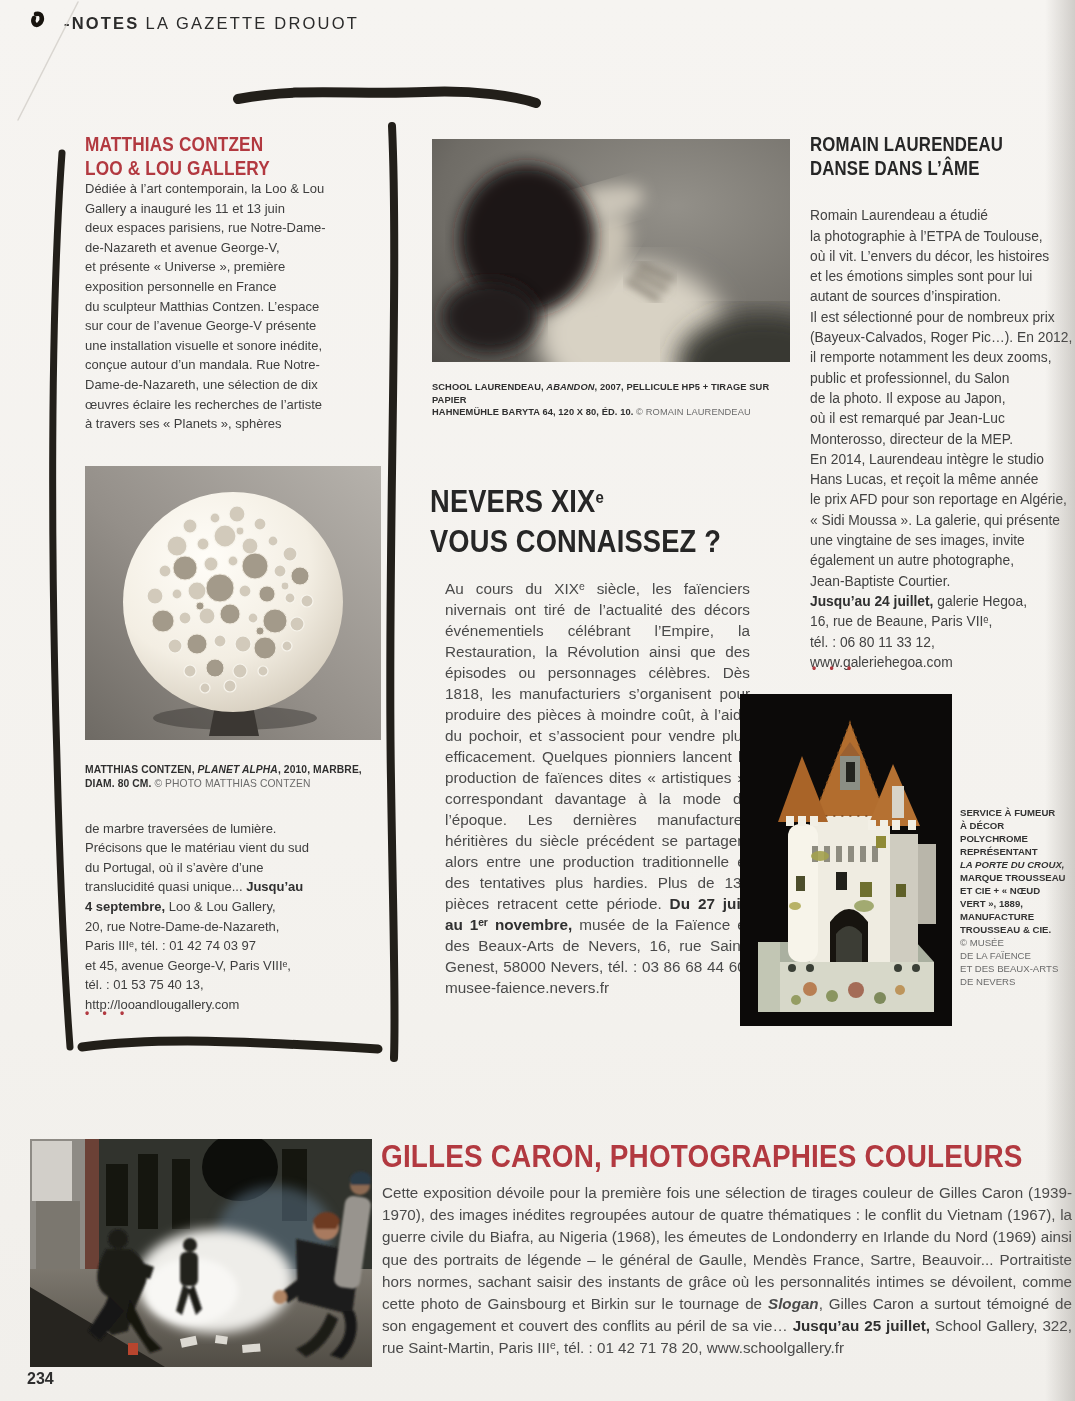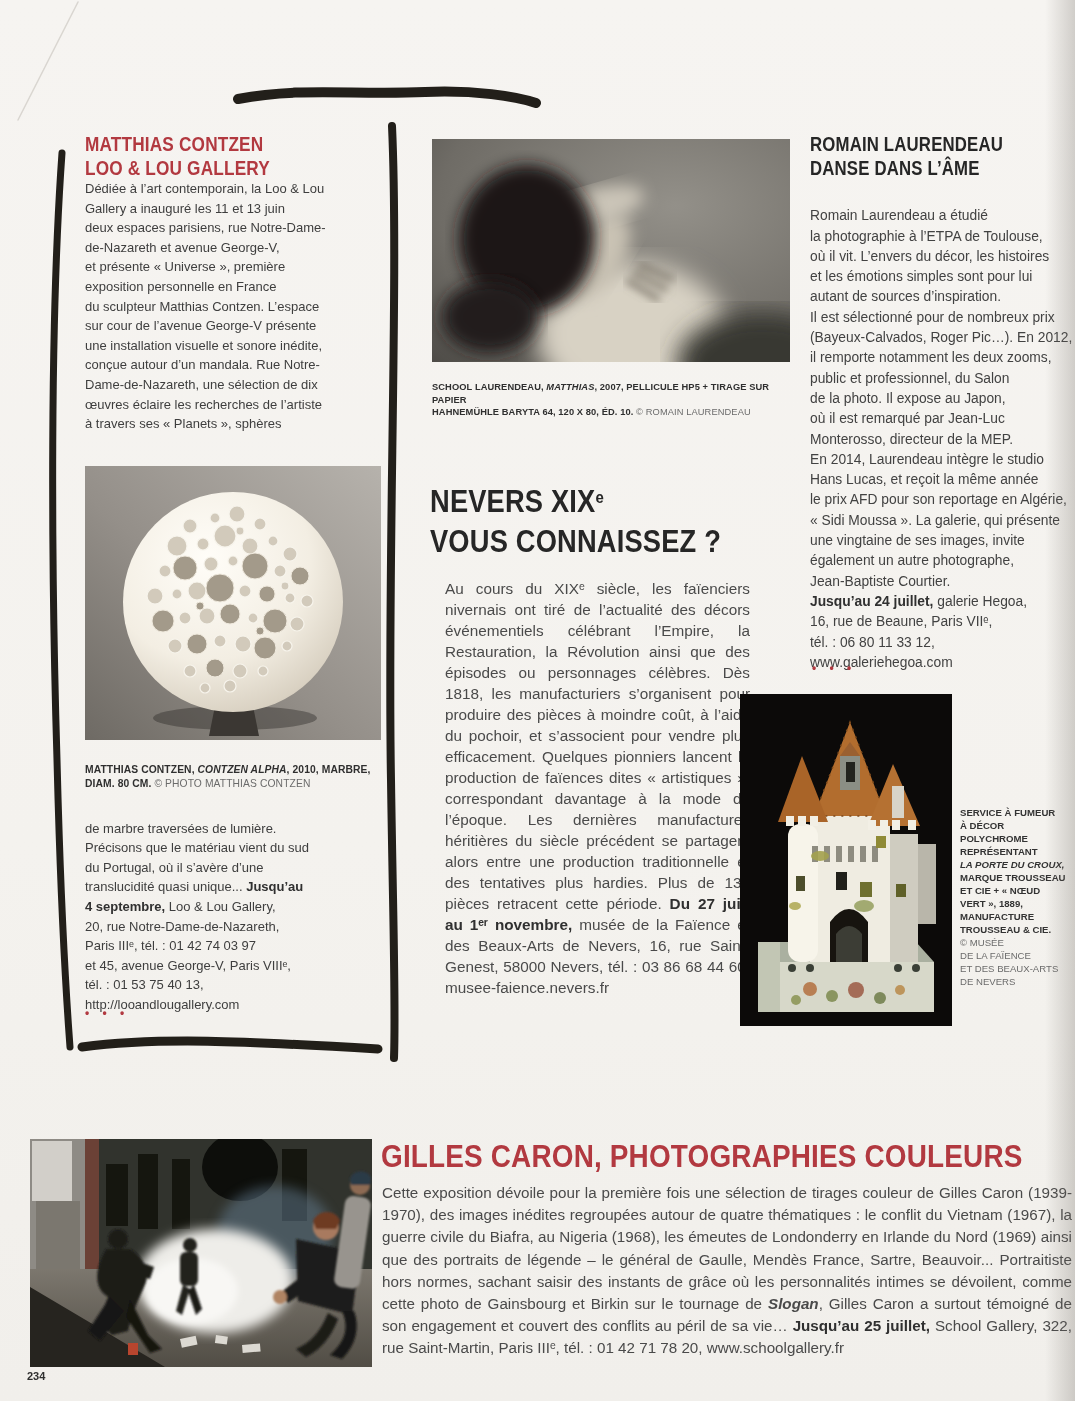--- a/index.html
+++ b/index.html
@@ -25,31 +25,38 @@
   .bi{font-weight:700;font-style:italic;}
   
   .cap{font-size:10.3px;line-height:13.8px;font-weight:700;color:#2f2f2f;white-space:pre-line;letter-spacing:.1px;}
   .cap-sm{font-size:9.3px;line-height:12.8px;}
   .credit{font-weight:400;color:#6b6b6b;}
   .castlecap{font-size:9.6px;line-height:13px;font-weight:700;color:#333;white-space:pre-line;}
   
   .header{display:flex;align-items:center;gap:6px;font-size:16.5px;letter-spacing:2.2px;color:#2b2b2b;}
   .header .bold{font-weight:700;}
   .dots{color:#b23940;font-size:12px;letter-spacing:5px;font-weight:700;}
-  .pagenum{font-size:11px;font-weight:700;color:#2e2e2e;}
+  .pagenum{font-size:16px;font-weight:700;color:#2e2e2e;}
   .photo{display:block;}
   .edge-shadow{right:0;top:0;width:30px;height:1401px;
      background:linear-gradient(to right,rgba(110,105,98,0),rgba(110,105,98,.28));pointer-events:none;}
   .marker-layer{left:0;top:0;pointer-events:none;}
 </style>
 </head>
 <body>
 
 <div class="page">
 
+  <div class="abs header" style="left:28px;top:10px;">
+    <svg width="30" height="26" viewBox="0 0 30 26">
+      <path d="M8 4 C14 2 16 10 11 14 C7 17 4 12 6 8" stroke="#17130e" stroke-width="4.5" fill="none" stroke-linecap="round"></path>
+    </svg>
+    <span class="bold">-NOTES</span>
+    <span>LA GAZETTE DROUOT</span>
+  </div>
 
   <h2 class="abs hl red hl-left" style="left:85px;top:132px;">MATTHIAS CONTZEN
 LOO &amp; LOU GALLERY</h2>
 
   <p class="abs body" style="left:85px;top:179px;width:320px;margin:0;">Dédiée à l’art contemporain, la Loo &amp; Lou
 Gallery a inauguré les 11 et 13 juin
 deux espaces parisiens, rue Notre-Dame-
 de-Nazareth et avenue George-V,
 et présente « Universe », première
 exposition personnelle en France
@@ -128,21 +135,21 @@
         <circle cx="190" cy="155" r="12"></circle>
       <circle cx="112" cy="178" r="10"></circle>
         <circle cx="180" cy="182" r="11"></circle>
         <circle cx="130" cy="202" r="9"></circle>
         <circle cx="115" cy="140" r="4"></circle>
         <circle cx="175" cy="165" r="4"></circle>
     </g>
   </svg>
 
   <p class="abs cap" style="left:85px;top:749px;width:305px;margin:0;">
-    <span>MATTHIAS CONTZEN, </span><span class="bi">CONTZEN ALPHA</span><span>, 2010, MARBRE,
+    <span>MATTHIAS CONTZEN, </span><span class="bi">PLANET ALPHA</span><span>, 2010, MARBRE,
 DIAM. 80 CM. </span><span class="credit">© PHOTO MATTHIAS CONTZEN</span>
   </p>
 
   <p class="abs body" style="left:85px;top:799px;width:320px;margin:0;">
     <span>de marbre traversées de lumière.
 Précisons que le matériau vient du sud
 du Portugal, où il s’avère d’une
 translucidité quasi unique... </span><span class="b">Jusqu’au
 4 septembre,</span><span> Loo &amp; Lou Gallery,
 20, rue Notre-Dame-de-Nazareth,
@@ -254,21 +261,21 @@
     <ellipse cx="58" cy="178" rx="48" ry="36" fill="#201d1c" filter="url(#abl8)"></ellipse>
     <g stroke="#6e675c" stroke-width="4.5" stroke-linecap="round" filter="url(#abl4)" fill="none">
       <path d="M196 142 l30 18"></path>
         <path d="M202 134 l32 16"></path>
         <path d="M208 126 l32 14"></path>
     </g>
     <ellipse cx="330" cy="225" rx="85" ry="52" fill="#393733" filter="url(#abl12)"></ellipse>
   </svg>
 
   <p class="abs cap cap-sm" style="left:432px;top:368px;width:365px;margin:0;">
-    <span>SCHOOL LAURENDEAU, </span><span class="bi">MATTHIAS</span><span>, 2007, PELLICULE HP5 + TIRAGE SUR PAPIER
+    <span>SCHOOL LAURENDEAU, </span><span class="bi">ABANDON</span><span>, 2007, PELLICULE HP5 + TIRAGE SUR PAPIER
 HAHNEMÜHLE BARYTA 64, 120 X 80, ÉD. 10. </span><span class="credit">© ROMAIN LAURENDEAU</span>
   </p>
 
   <h2 class="abs hl hl-mid" style="left:430px;top:484px;"><span>NEVERS XIX</span><sup>e</sup><span>
 VOUS CONNAISSEZ ?</span></h2>
 
   <p class="abs mbody" style="left:432px;top:565px;width:305px;">
     <span>Au cours du XIXᵉ siècle, les faïenciers nivernais ont tiré de l’actualité des décors événementiels célébrant l’Empire, la Restauration, la Révolution ainsi que des épisodes ou personnages célèbres. Dès 1818, les manufacturiers s’organisent pour produire des pièces à moindre coût, à l’aide du pochoir, et s’associent pour vendre plus efficacement. Quelques pionniers lancent la production de faïences dites « artistiques », correspondant davantage à la mode de l’époque. Les dernières manufactures héritières du siècle précédent se partagent alors entre une production traditionnelle et des tentatives plus hardies. Plus de 130 pièces retracent cette période. </span><span class="b">Du 27 juin au 1ᵉʳ novembre,</span><span> musée de la Faïence et des Beaux-Arts de Nevers, 16, rue Saint-Genest, 58000 Nevers, tél. : 03 86 68 44 60, musee-faience.nevers.fr</span>
   </p>
 

